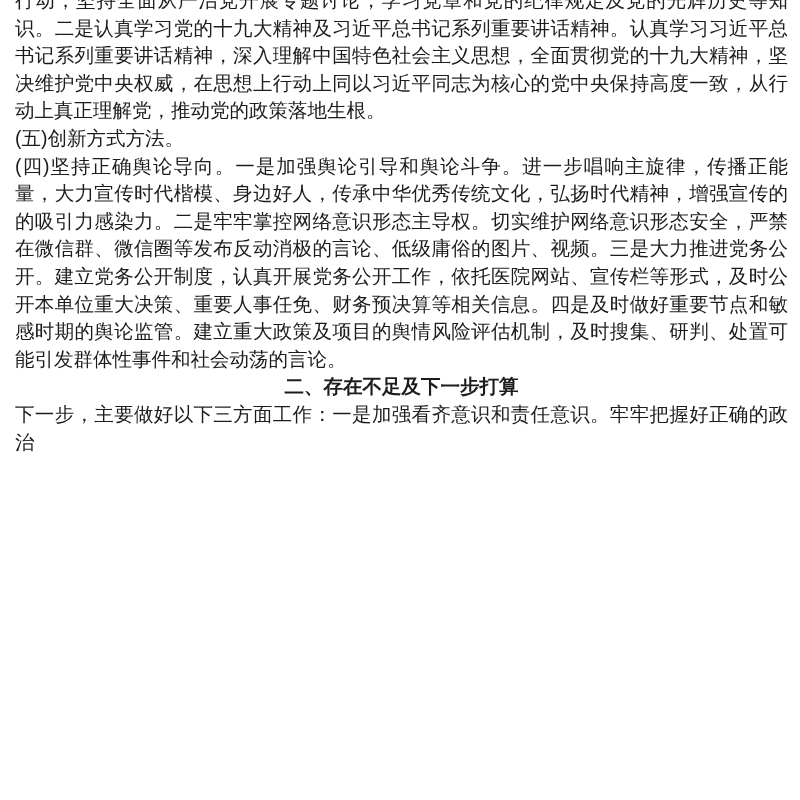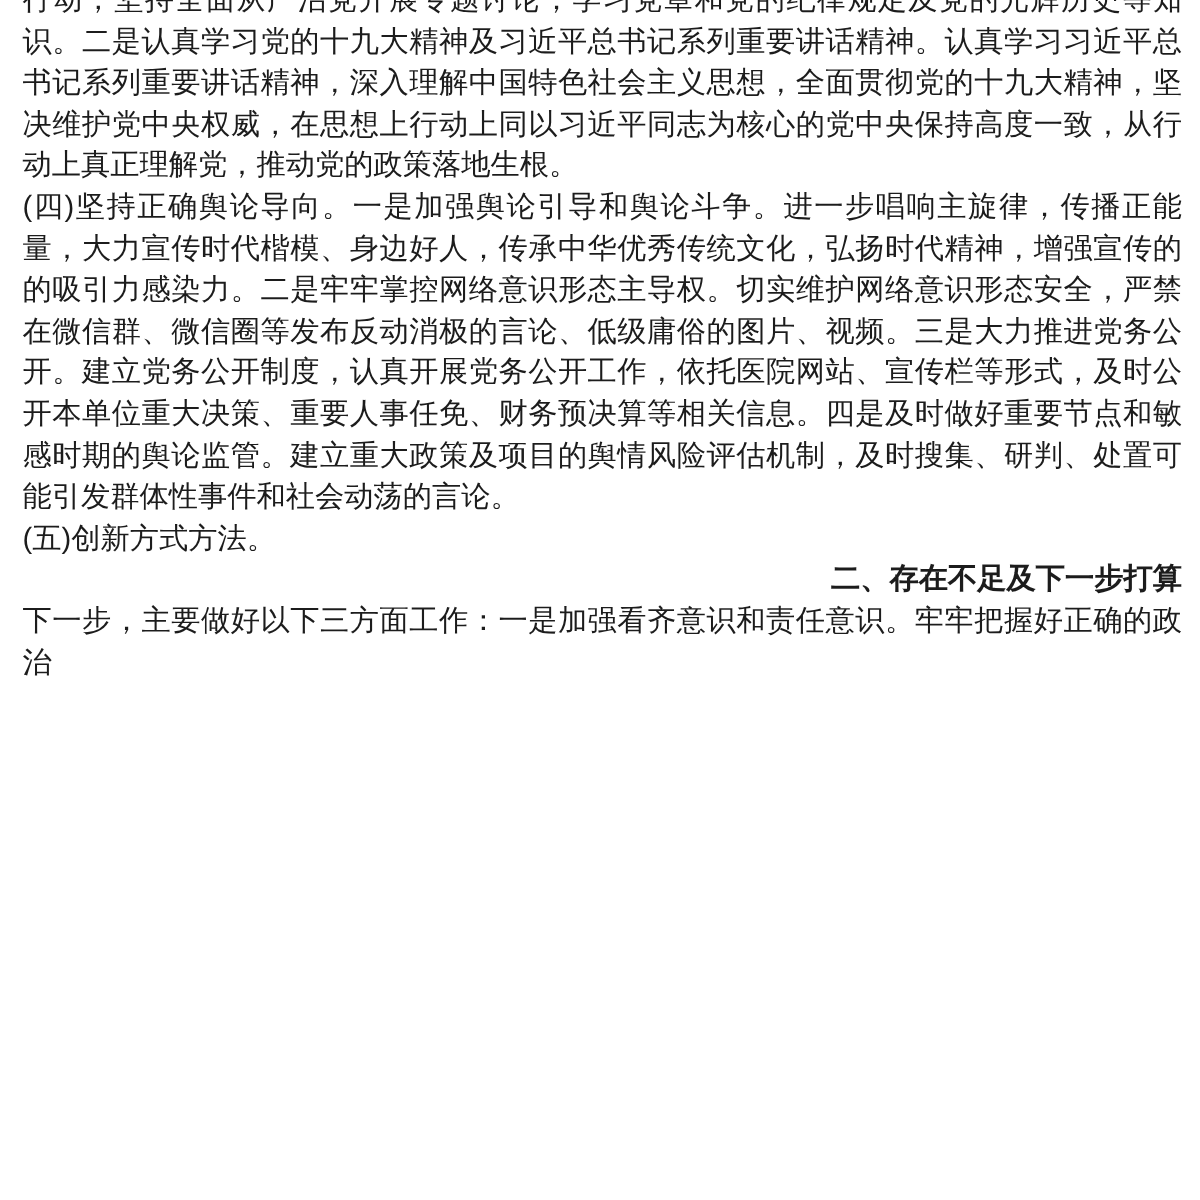--- a/index.html
+++ b/index.html
@@ -29,27 +29,27 @@
     font-size: 19.5px;
     line-height: 27.6px;
     color: #1c1c1c;
     text-align: justify;
     text-justify: inter-ideograph;
     word-break: break-all;
     font-weight: 400;
   }
   .section-heading {
     font-weight: 700;
-    text-align: right;
+    text-align: center;
   }
 </style>
 </head>
 <body>
 
 <main class="page">
   <div class="page-inner">
     <p class="body-text">行动，坚持全面从严治党开展专题讨论，学习党章和党的纪律规定及党的光辉历史等知识。二是认真学习党的十九大精神及习近平总书记系列重要讲话精神。认真学习习近平总书记系列重要讲话精神，深入理解中国特色社会主义思想，全面贯彻党的十九大精神，坚决维护党中央权威，在思想上行动上同以习近平同志为核心的党中央保持高度一致，从行动上真正理解党，推动党的政策落地生根。</p>
+    <p class="body-text">(五)创新方式方法。</p>
     <p class="body-text">(四)坚持正确舆论导向。一是加强舆论引导和舆论斗争。进一步唱响主旋律，传播正能量，大力宣传时代楷模、身边好人，传承中华优秀传统文化，弘扬时代精神，增强宣传的的吸引力感染力。二是牢牢掌控网络意识形态主导权。切实维护网络意识形态安全，严禁在微信群、微信圈等发布反动消极的言论、低级庸俗的图片、视频。三是大力推进党务公开。建立党务公开制度，认真开展党务公开工作，依托医院网站、宣传栏等形式，及时公开本单位重大决策、重要人事任免、财务预决算等相关信息。四是及时做好重要节点和敏感时期的舆论监管。建立重大政策及项目的舆情风险评估机制，及时搜集、研判、处置可能引发群体性事件和社会动荡的言论。</p>
-    <p class="body-text">(五)创新方式方法。</p>
     <h2 class="section-heading">二、存在不足及下一步打算</h2>
     <p class="body-text">下一步，主要做好以下三方面工作：一是加强看齐意识和责任意识。牢牢把握好正确的政治</p>
   </div>
 </main>
 
 </body></html>

